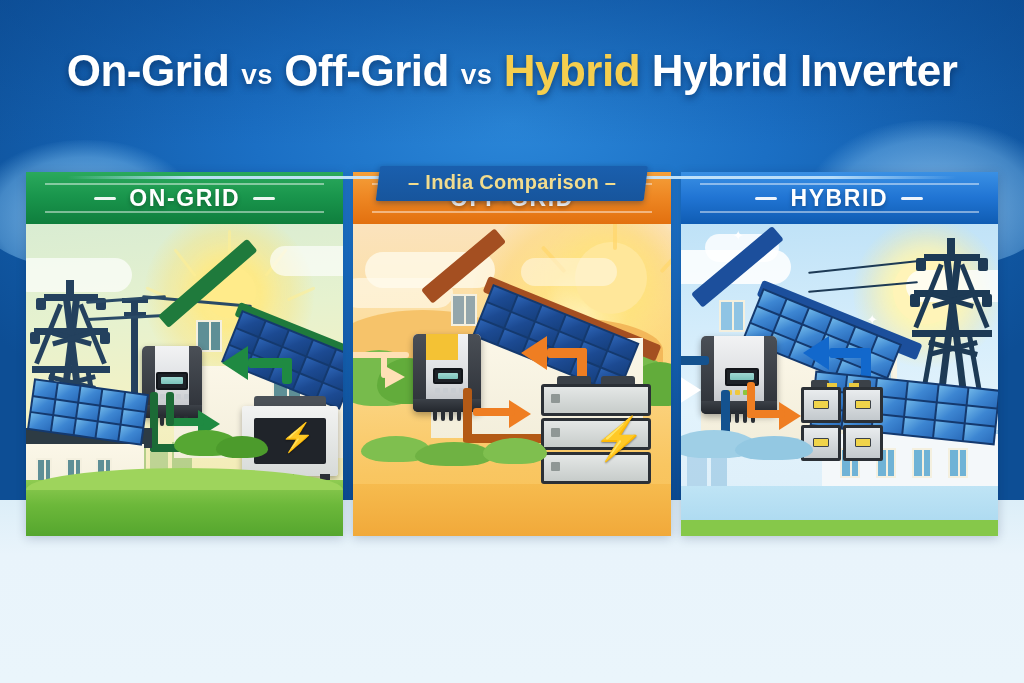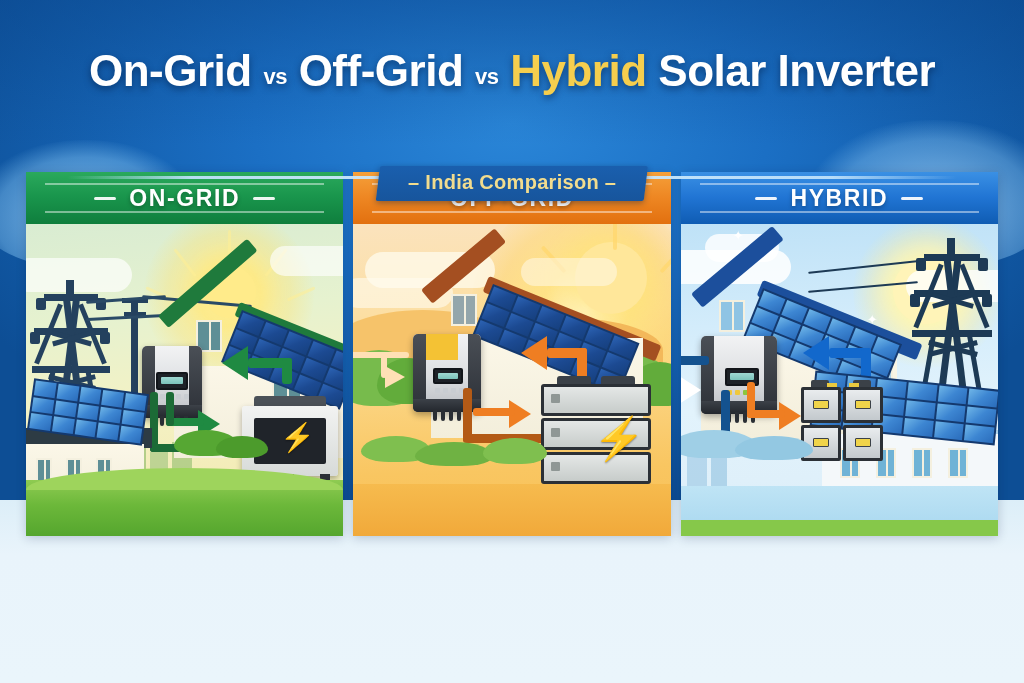--- a/index.html
+++ b/index.html
@@ -38,21 +38,21 @@
     border-radius:50%;
   }
 
   
   .titlewrap{ position:absolute; left:0; top:48px; width:1024px; text-align:center; z-index:8;}
   .title{
     font-size:44px; font-weight:bold; letter-spacing:-.5px; line-height:1.06;
     color:#ffffff; text-shadow:0 3px 7px rgba(0,30,70,.55);
     white-space:nowrap;
   }
-  .title .vs{ font-size:22px; font-weight:bold; vertical-align:2px; }
+  .title .vs{ font-size:27px; font-weight:bold; vertical-align:2px;font-family:Liberation Mono, monospace; }
   .title .hl{ color:#f5ce4e; }
   .rule{
     position:absolute; top:128px; left:50%; transform:translateX(-50%);
     width:890px; height:3px;
     background:linear-gradient(90deg, rgba(255,255,255,0) 0%, rgba(190,225,250,.95) 14%, rgba(210,235,252,.95) 50%, rgba(190,225,250,.95) 86%, rgba(255,255,255,0) 100%);
     border-radius:2px;
   }
   .subbadge{
     position:absolute; top:118px; left:50%; transform:translateX(-50%) skewX(-7deg);
     background:linear-gradient(180deg,#1a5fae 0%, #17559c 100%);
@@ -189,21 +189,21 @@
   <div class="cloud-r"></div>
   <div class="bottomfade"></div>
 
   <div class="titlewrap">
     <div class="title">
       <span>On-Grid</span>
       <span class="vs">vs</span>
       <span>Off-Grid</span>
       <span class="vs">vs</span>
       <span class="hl">Hybrid</span>
-      <span>Solar Inverter</span>
+      <span>Hybrid Inverter</span>
     </div>
     <div class="rule"></div>
     <div class="subbadge">
       <span>– India Comparison –</span>
     </div>
   </div>
 
   <div class="panels">
 
     <div class="panel">

